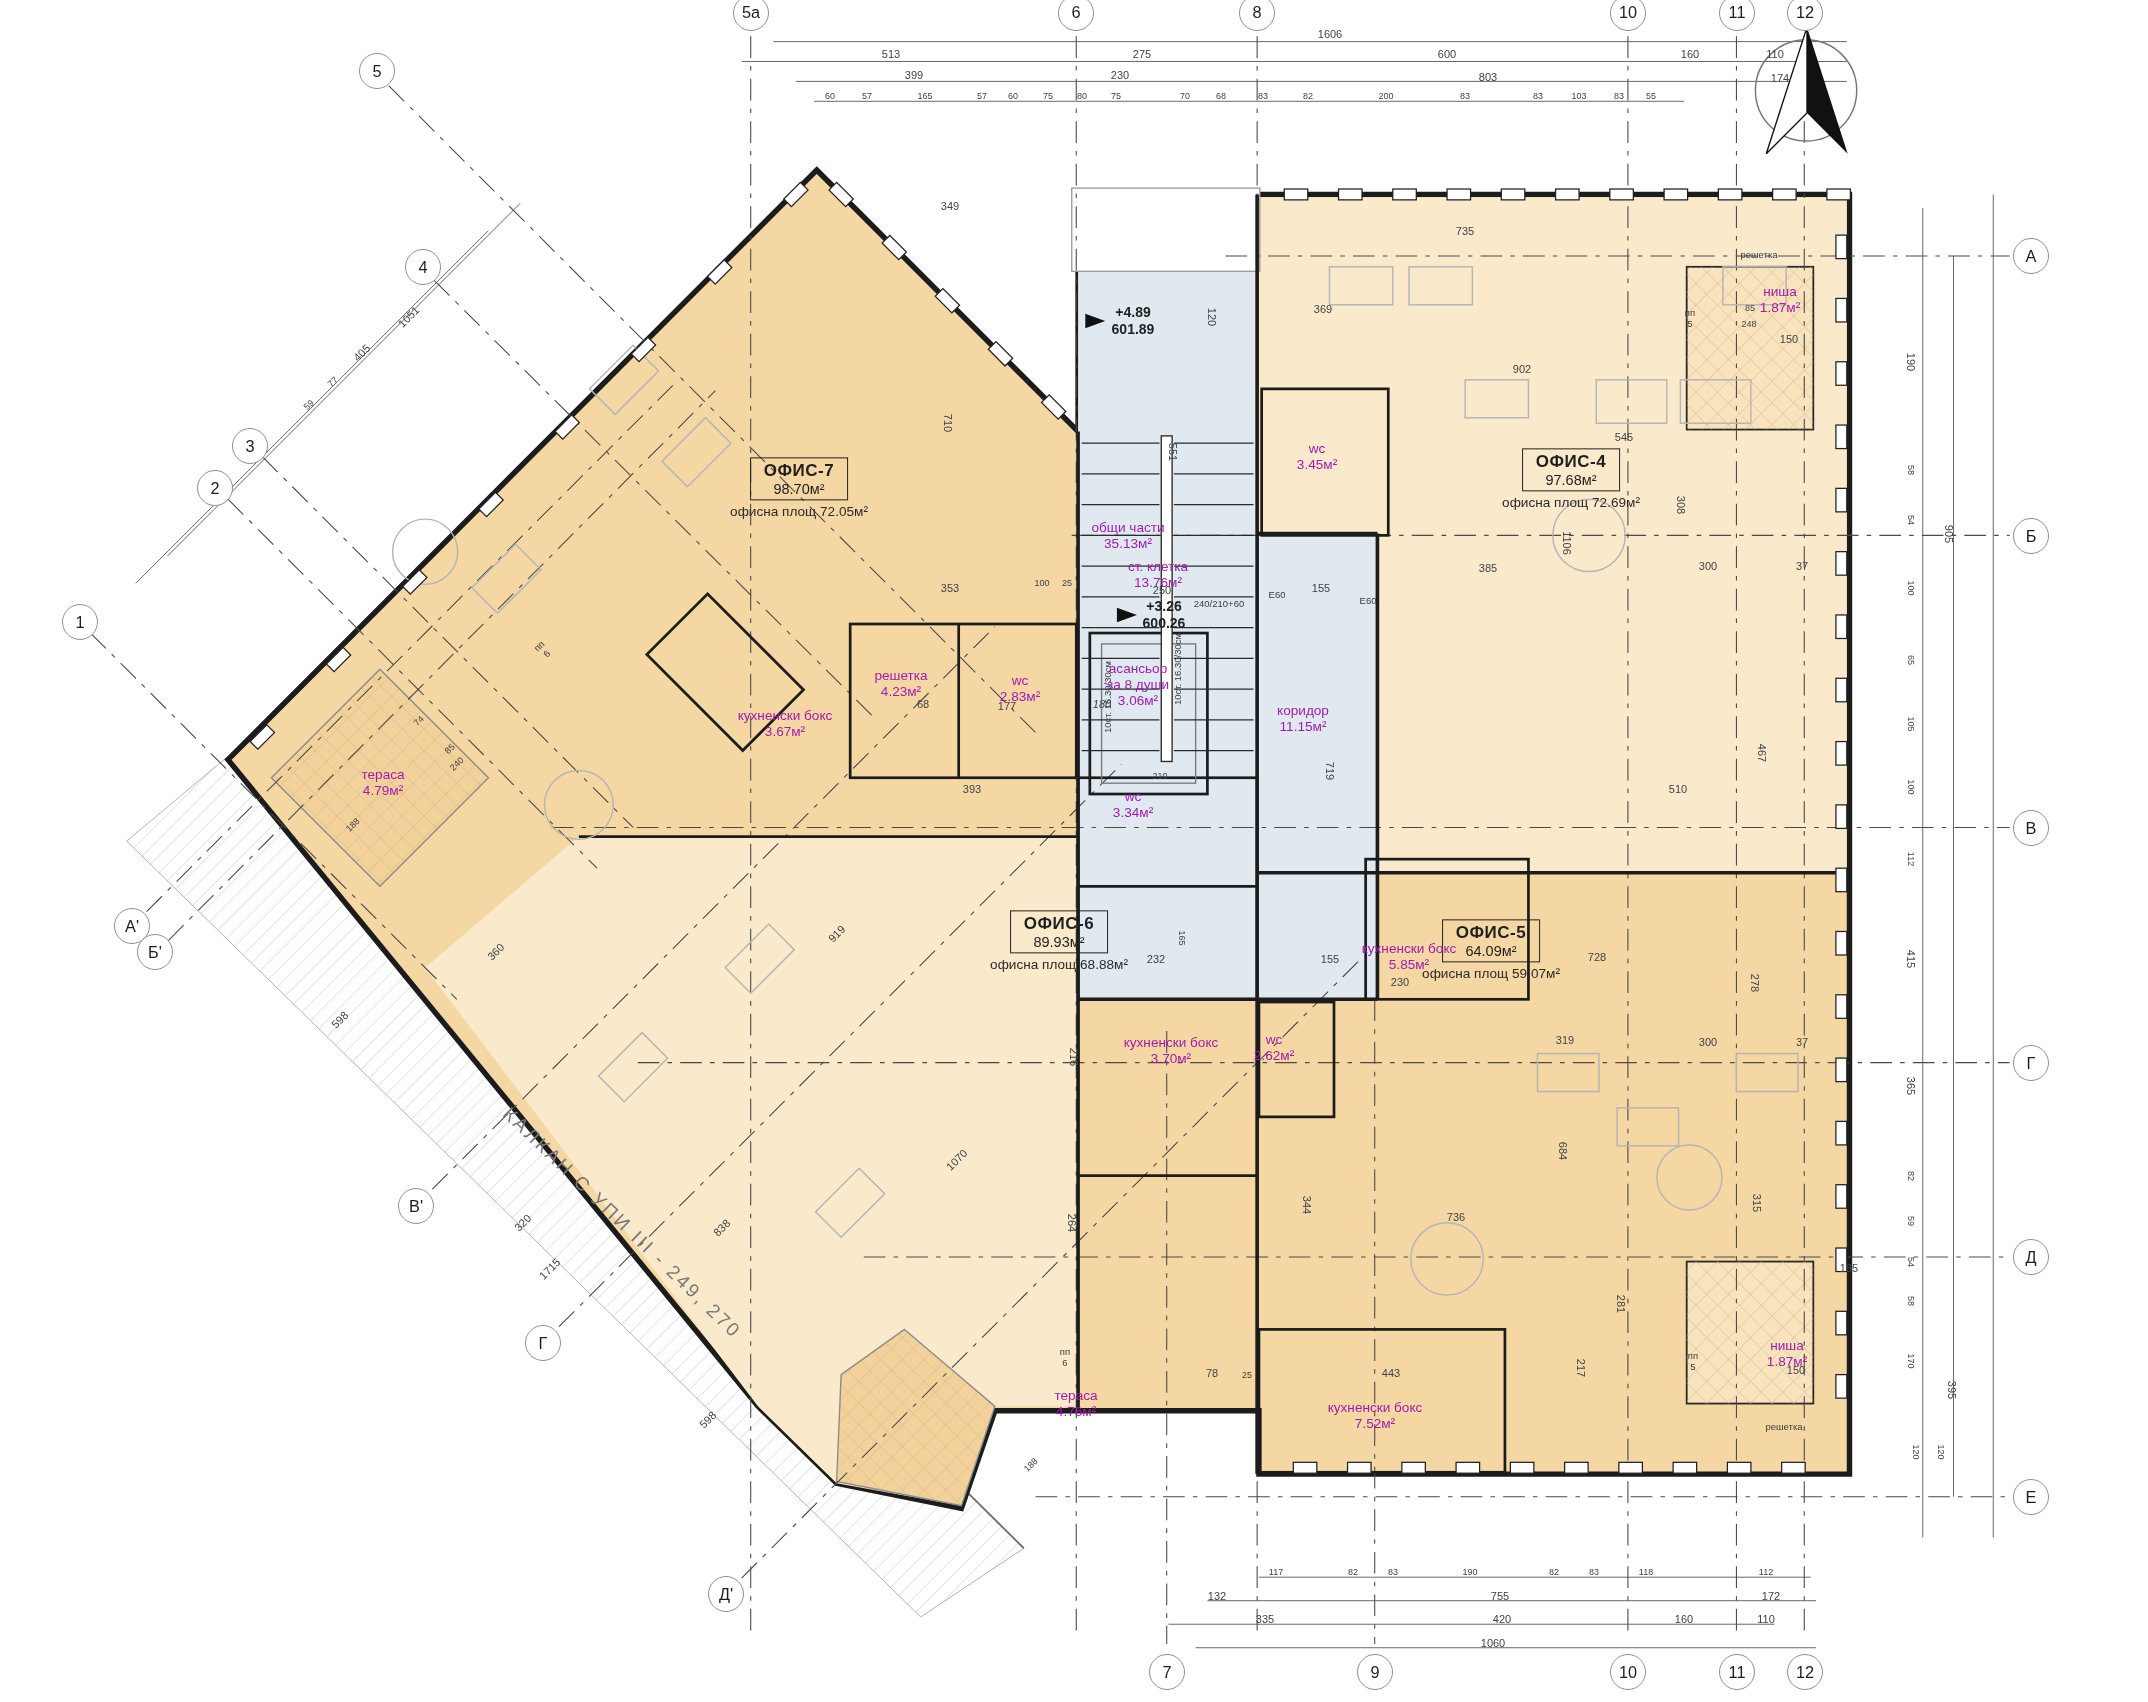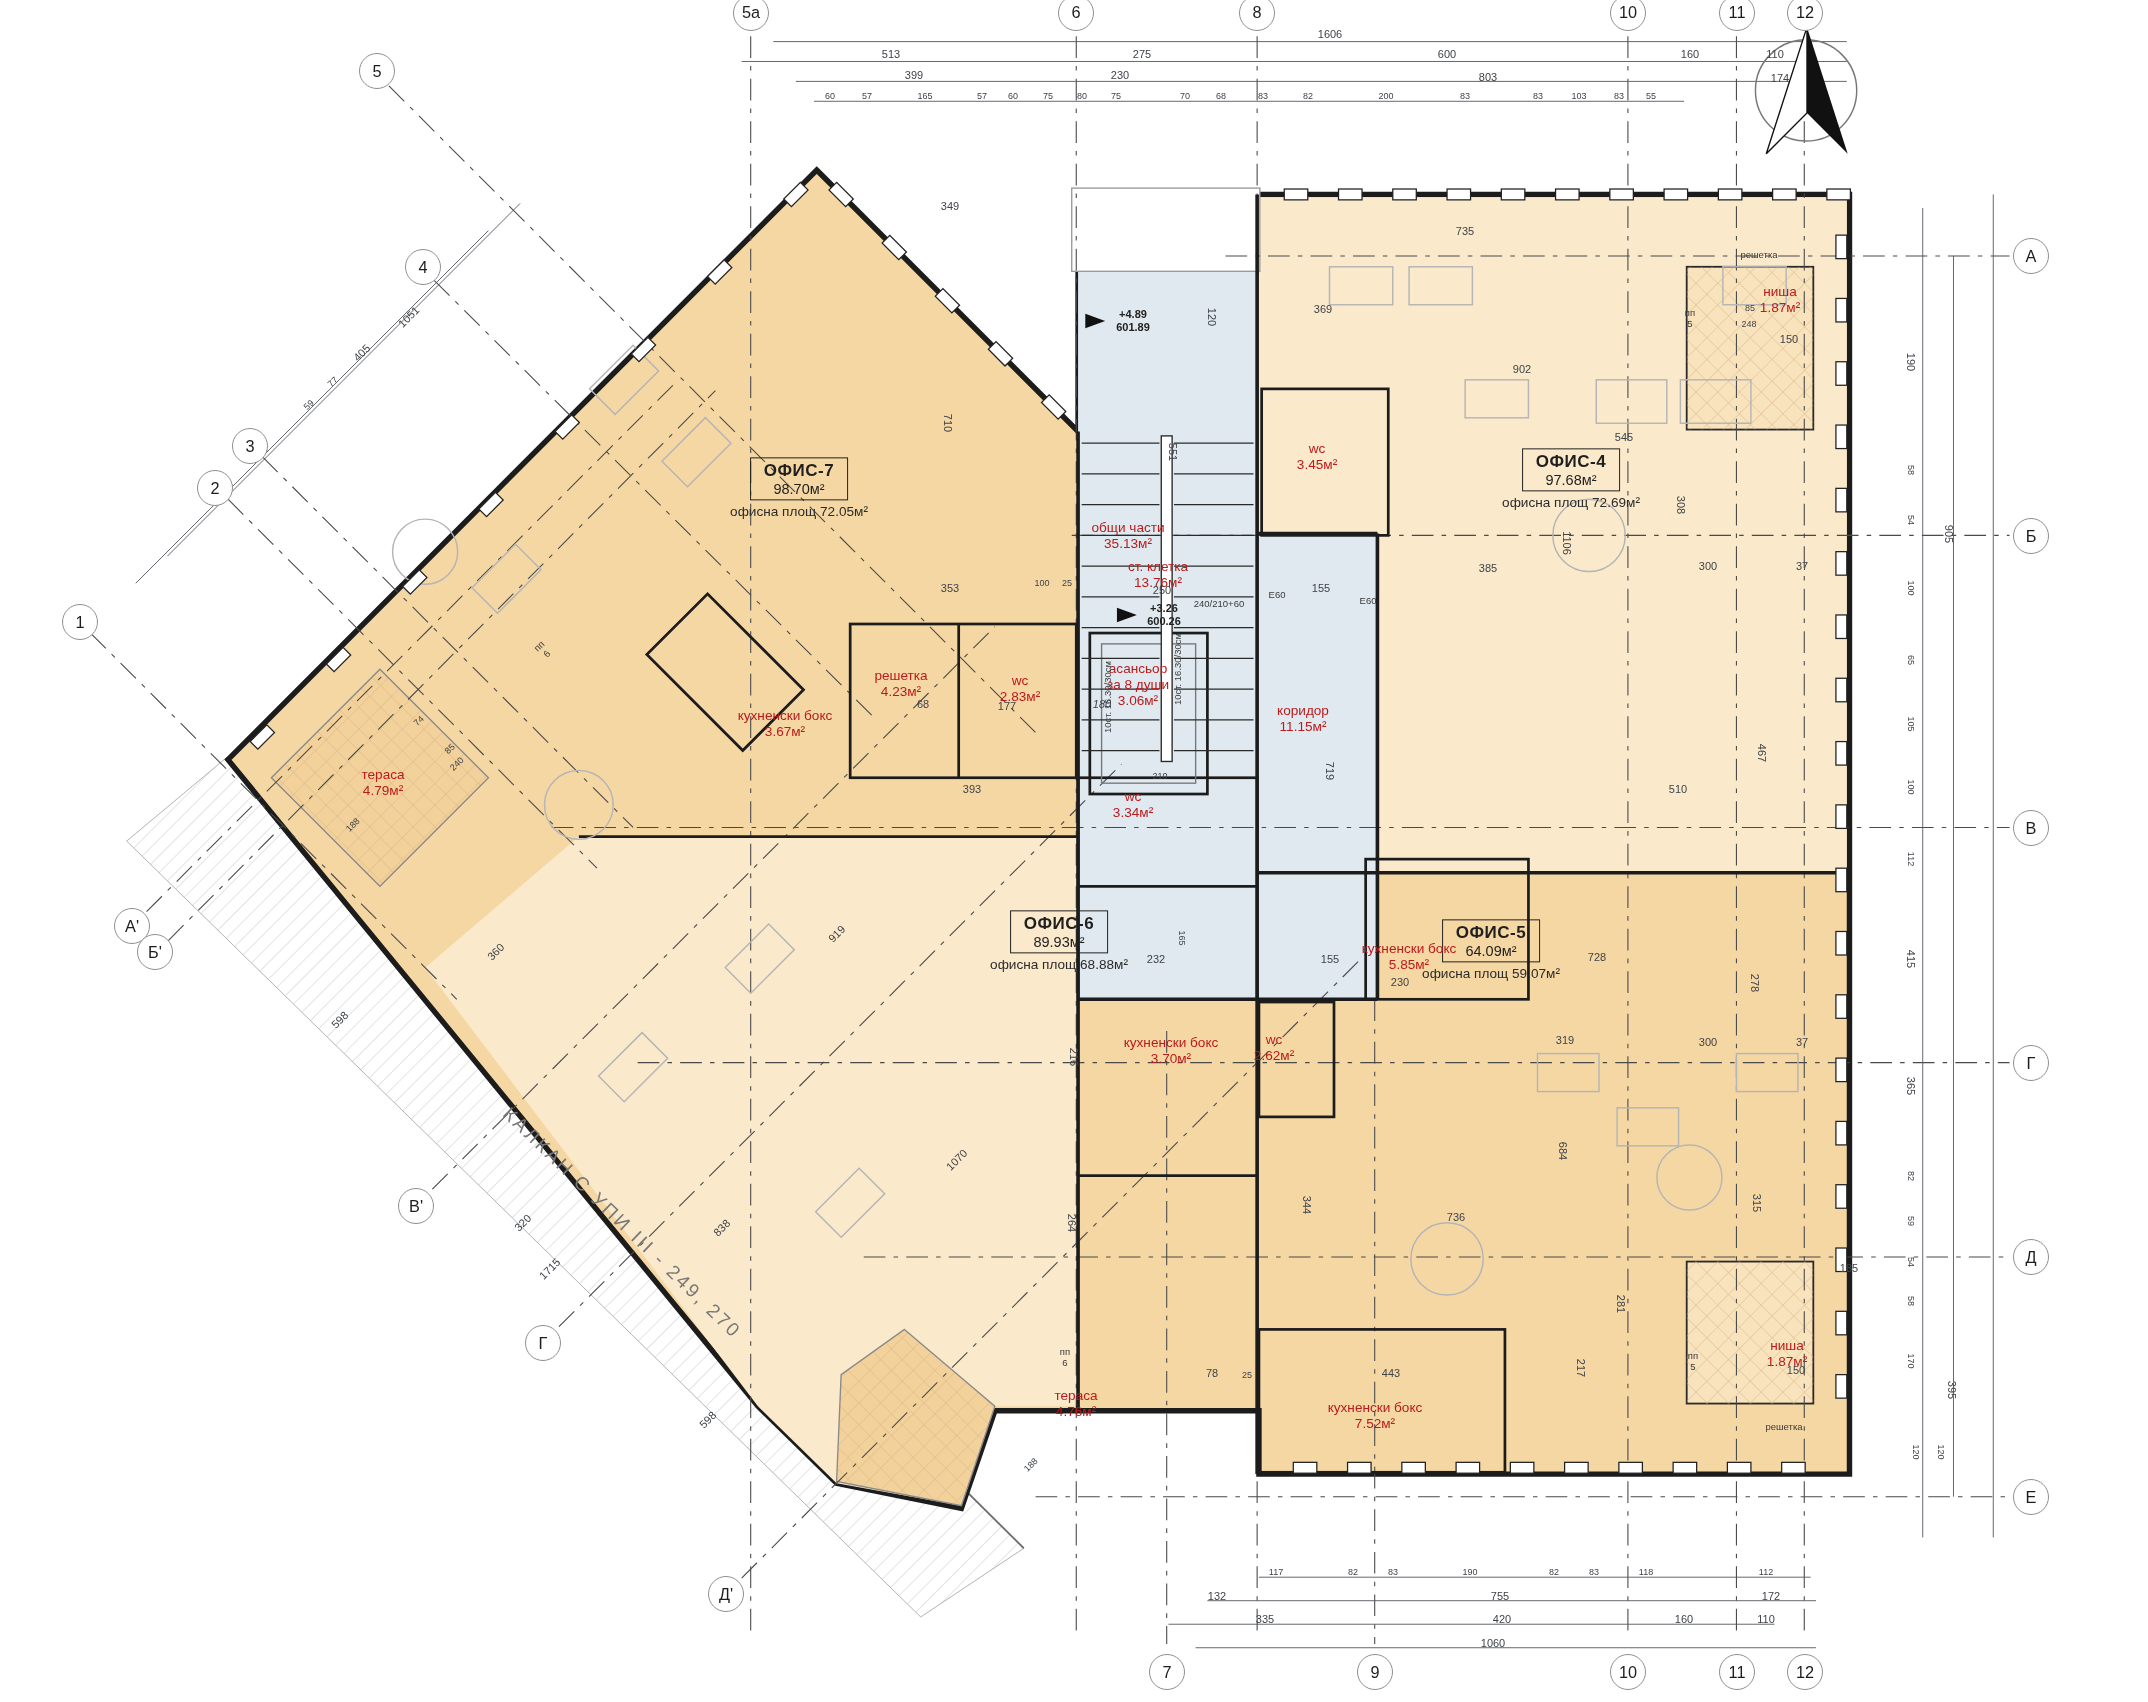--- a/index.html
+++ b/index.html
@@ -4,23 +4,23 @@
 <style>
   html,body{margin:0;padding:0;background:#ffffff;}
   .stage{position:relative;width:2148px;height:1702px;background:#fff;overflow:hidden;
          font-family:"Liberation Sans",sans-serif;}
   svg{position:absolute;left:0;top:0;}
   #labels{position:absolute;left:0;top:0;width:100%;height:100%;}
   .lab{position:absolute;transform:translate(-50%,-50%);white-space:pre;text-align:center;
        color:#2e2e2e;line-height:1.18;}
   .dim{font-size:11px;color:#3f434a;}
   .dim.s{font-size:9px;}
-  .space{font-size:13.6px;color:#b91c1c;}
+  .space{font-size:13.6px;color:#a21caf;}
   .tiny{font-size:9.5px;color:#3a3a3a;}
-  .lvl{font-size:11px;font-weight:bold;color:#222;}
+  .lvl{font-size:14px;font-weight:bold;color:#222;}
   .office-wrap{position:absolute;transform:translate(-50%,-50%);text-align:center;margin-top:12px;}
   .office-box{border:1.8px solid #222;padding:2.7px 12.7px;display:inline-block;background:rgba(255,255,255,0.0);}
   .office-name{font-size:17px;font-weight:bold;color:#1f1f1f;letter-spacing:0.5px;}
   .office-area{font-size:14.5px;color:#1f1f1f;}
   .office-sub{font-size:13.6px;color:#2b2b2b;margin-top:3.6px;line-height:1.2;}
   .axis-c{position:absolute;transform:translate(-50%,-50%);width:36px;height:36px;border-radius:50%;
           border:1.4px solid #8f8f8f;background:#fff;display:flex;align-items:center;justify-content:center;
           font-size:16.3px;color:#1d1d1d;box-sizing:border-box;}
   .boundary{position:absolute;font-size:19px;color:#787878;letter-spacing:2.7px;white-space:pre;
             transform:translate(-50%,-50%) rotate(44deg);}

